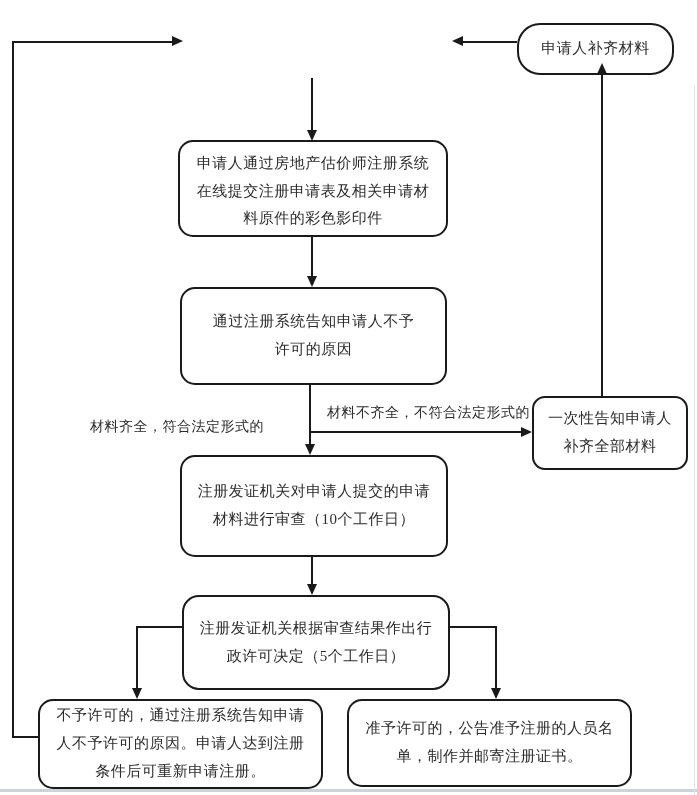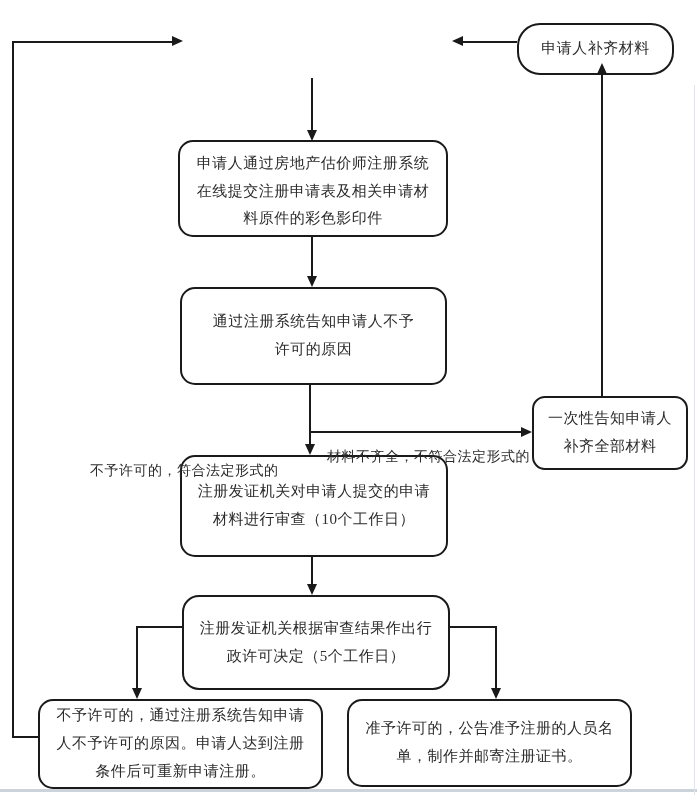--- a/index.html
+++ b/index.html
@@ -38,21 +38,20 @@
   .arrow-down{border-left:5px solid transparent;border-right:5px solid transparent;border-top:11px solid var(--line);}
   .arrow-up{border-left:5px solid transparent;border-right:5px solid transparent;border-bottom:11px solid var(--line);}
   .arrow-left{border-top:5px solid transparent;border-bottom:5px solid transparent;border-right:11px solid var(--line);}
   .arrow-right{border-top:5px solid transparent;border-bottom:5px solid transparent;border-left:11px solid var(--line);}
   .edge-label{
     position:absolute;
     font-size:14px;
     white-space:nowrap;
     letter-spacing:0.5px;
     color:var(--text);
-    margin-top:44px;
   }
   .page-edge-bottom{position:absolute;left:0;top:789px;width:697px;height:3px;background:var(--page-edge);}
   .page-edge-right{position:absolute;left:694px;top:85px;width:1px;height:710px;background:#e0e4e8;}
 </style>
 </head>
 <body>
 
 <div id="canvas">
 
 
@@ -115,19 +114,19 @@
   <div class="arrow arrow-up" style="left:597px;top:63px;"></div>
 
   <div class="line-h" style="left:461px;top:41px;width:56px;"></div>
   <div class="arrow arrow-left" style="left:452px;top:36px;"></div>
 
   <div class="line-v" style="left:12px;top:41px;height:697px;"></div>
   <div class="line-h" style="left:12px;top:41px;width:161px;"></div>
   <div class="arrow arrow-right" style="left:172px;top:36px;"></div>
   <div class="line-h" style="left:12px;top:736px;width:26px;"></div>
 
-  <span class="edge-label" style="left:90px;top:418px;">不予许可的，符合法定形式的</span>
+  <span class="edge-label" style="left:90px;top:418px;">材料齐全，符合法定形式的</span>
   <span class="edge-label" style="left:327px;top:404px;">材料不齐全，不符合法定形式的</span>
 
   <div class="page-edge-bottom"></div>
   <div class="page-edge-right"></div>
 
 </div>
 
 </body></html>

